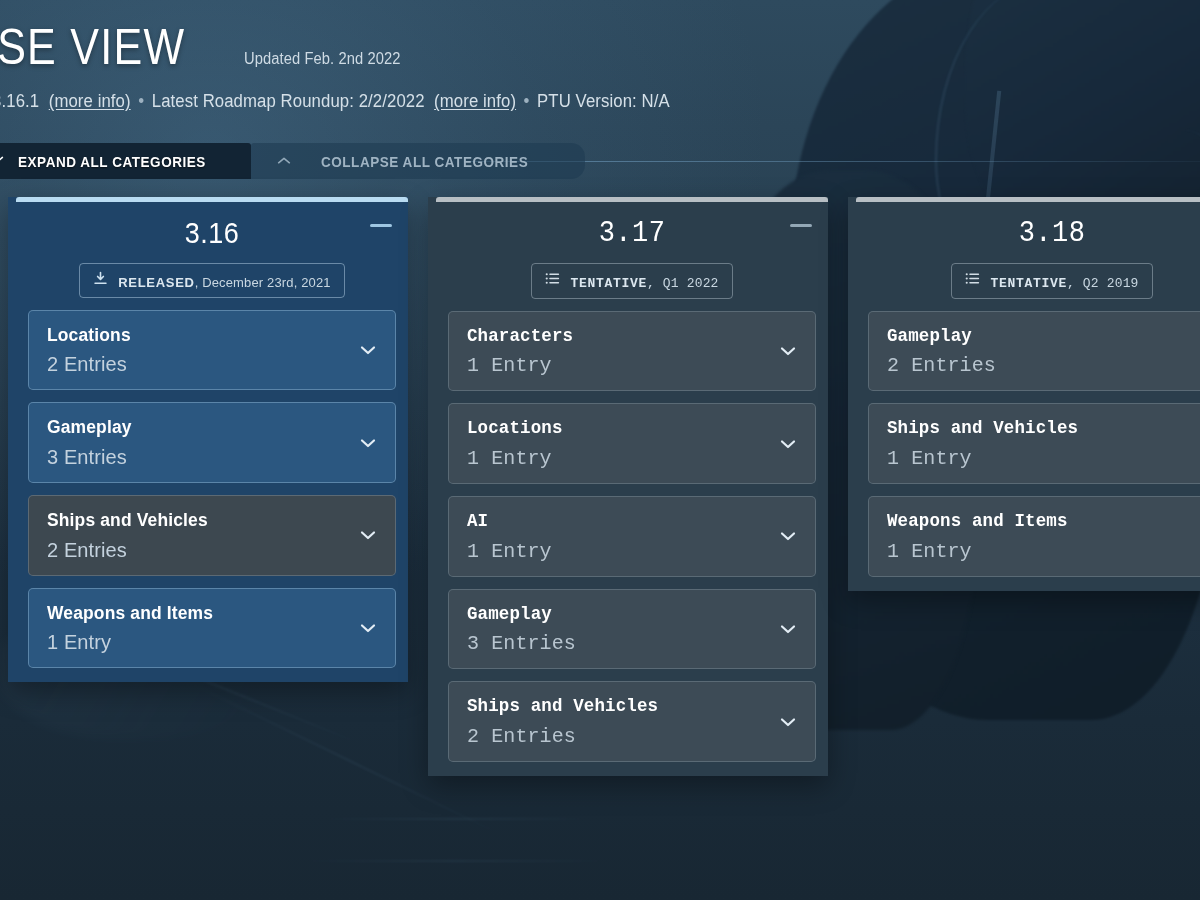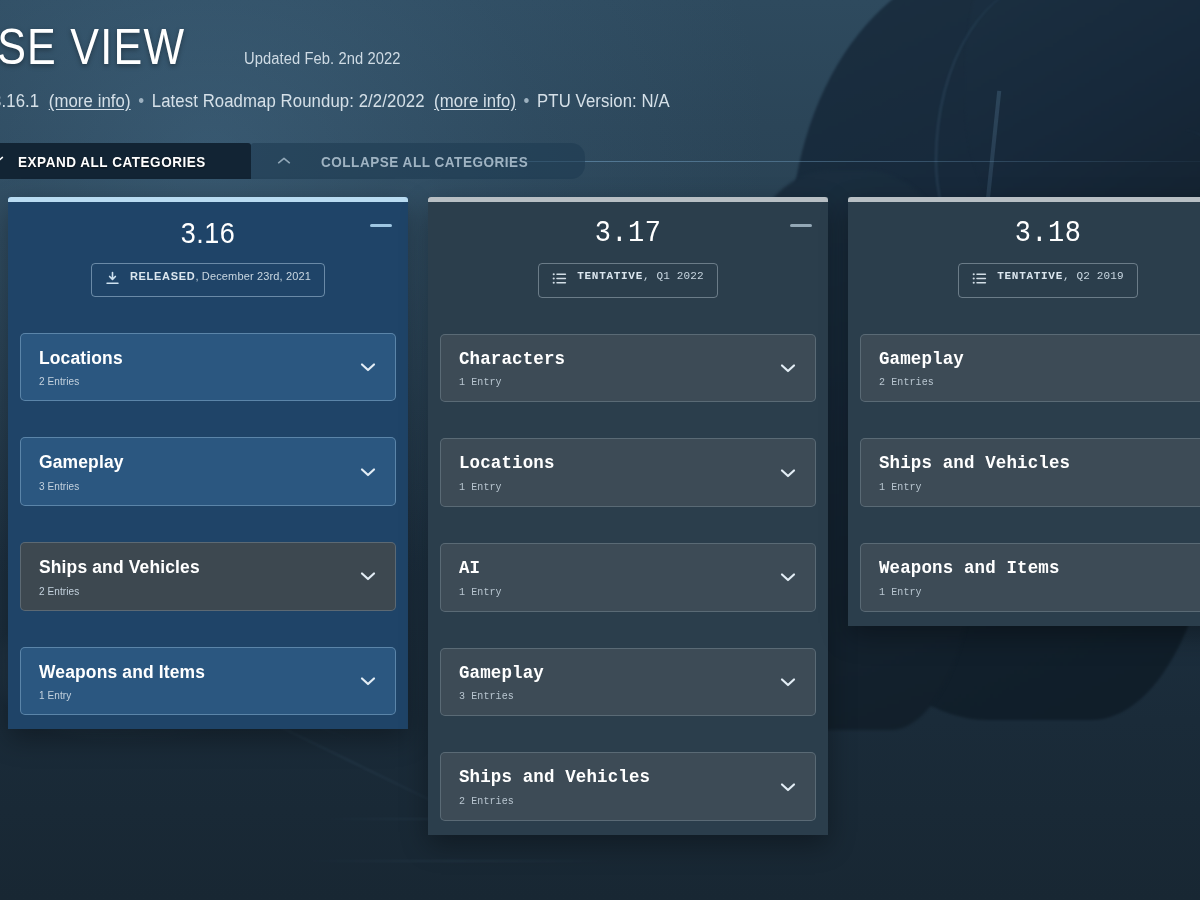--- a/index.html
+++ b/index.html
@@ -208,21 +208,21 @@
     left: 8px; top: 197px;
     display: flex;
     gap: 20px;
     align-items: flex-start;
   }
 
   .card {
     width: 400px;
     flex: 0 0 400px;
     border-radius: 0;
-    padding: 0 0 14px 0;
+    padding: 0 0 14px 8px;
     box-shadow: 0 10px 26px rgba(0,0,0,.33);
     position: relative;
   }
   .card .accent {
     height: 5px;
     width: 100%;
     border-top-left-radius: 3px;
     border-top-right-radius: 3px;
   }
   .card.released            { background: #1f4468; }
@@ -248,27 +248,27 @@
     right: 16px; top: 22px;
     width: 22px; height: 3px;
     border-radius: 2px;
     background: #9ec6e2;
     cursor: pointer;
   }
   .card.tentative .card-minus { background: #93a8b6; }
 
   .status-badge {
     display: inline-flex;
-    align-items: flex-start;
+    align-items: flex-end;
     gap: 9px;
     margin: 12px auto 0 auto;
     padding: 6px 13px 7px 12px;
     border: 1px solid rgba(168,197,219,.55);
     border-radius: 4px;
-    font-size: 11px;
+    font-size: 13px;
     color: #dce7ef;
     letter-spacing: .15px;
     white-space: nowrap;
     cursor: pointer;
   }
   .card.tentative .status-badge { border-color: rgba(160,175,186,.55); }
   .status-badge .st-strong { font-weight: 700; letter-spacing: .7px; }
   .status-badge .st-rest   { color: #c9d7e1; }
 
   .cat-list {
@@ -277,21 +277,20 @@
     display: flex;
     flex-direction: column;
     gap: 12px;
   }
   .cat-row {
     position: relative;
     border-radius: 5px;
     padding: 14px 46px 13px 18px;
     cursor: pointer;
     border: 1px solid transparent;
-    margin-top: 24px;
   }
   
   .card.released .cat-row {
     background: #2b5780;
     border-color: rgba(150,190,220,.45);
   }
   .card.released .cat-row.alt {
     background: #3d4850;
     border-color: rgba(140,155,167,.40);
   }
@@ -305,21 +304,21 @@
     font-size: 18px;
     font-weight: 700;
     color: #ffffff;
     letter-spacing: .15px;
     line-height: 1.15;
     transform: scaleX(.97);
     transform-origin: left center;
   }
   .cat-count {
     margin-top: 8px;
-    font-size: 10px;
+    font-size: 20px;
     color: #b9c6d0;
     letter-spacing: .1px;
   }
   .card.released .cat-count { color: #c4d2de; }
 
   .chev {
     position: absolute;
     right: 16px; top: 50%;
     transform: translateY(-50%);
     width: 22px; height: 22px;

